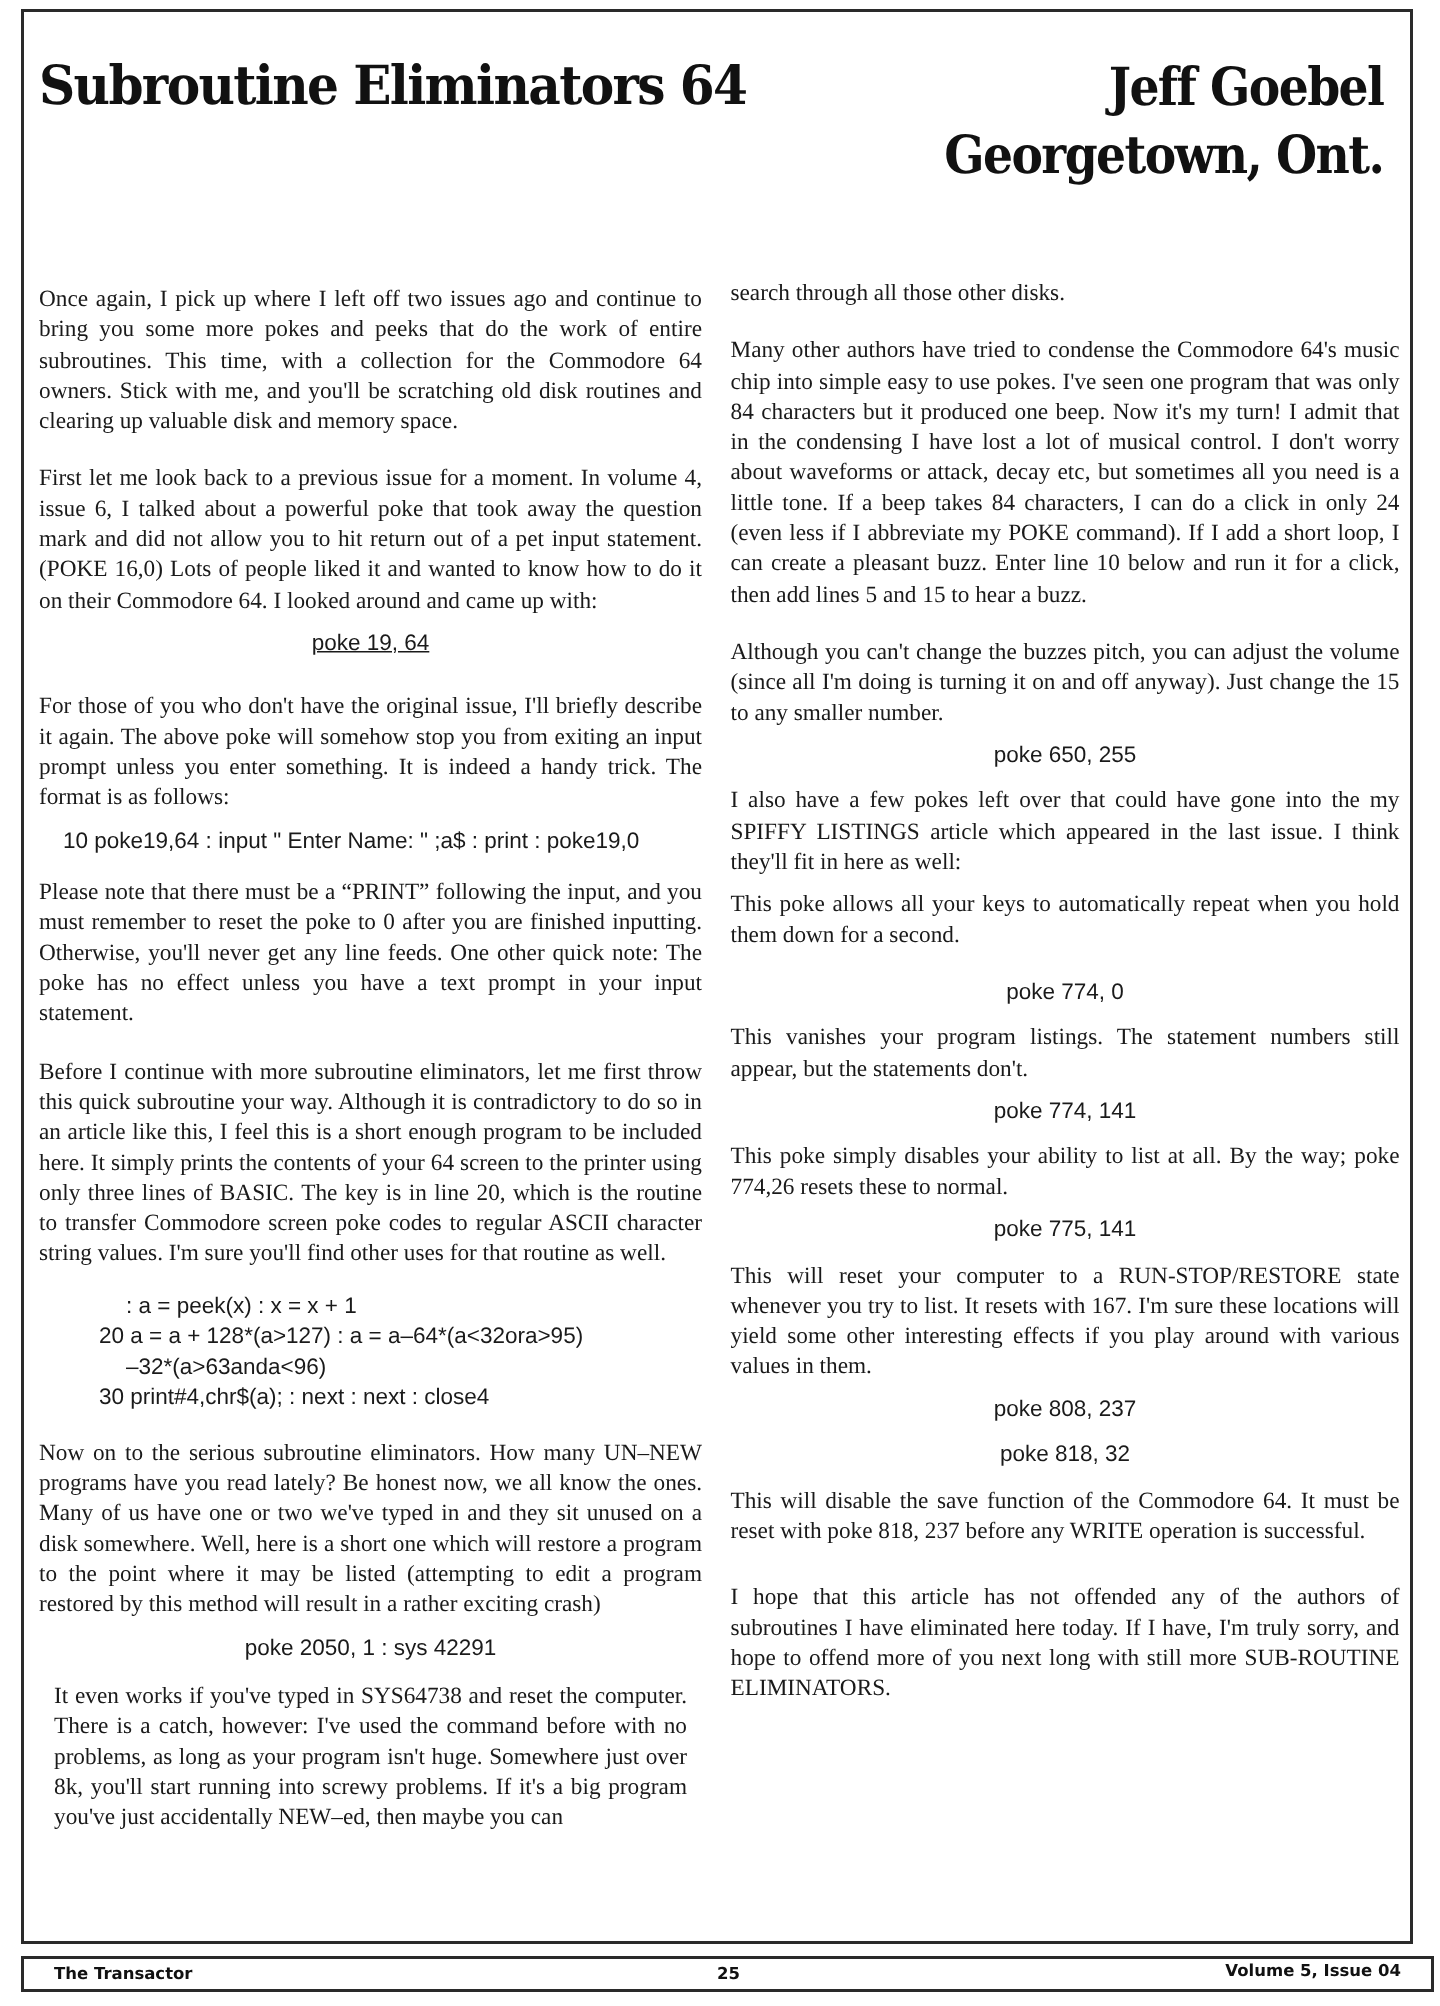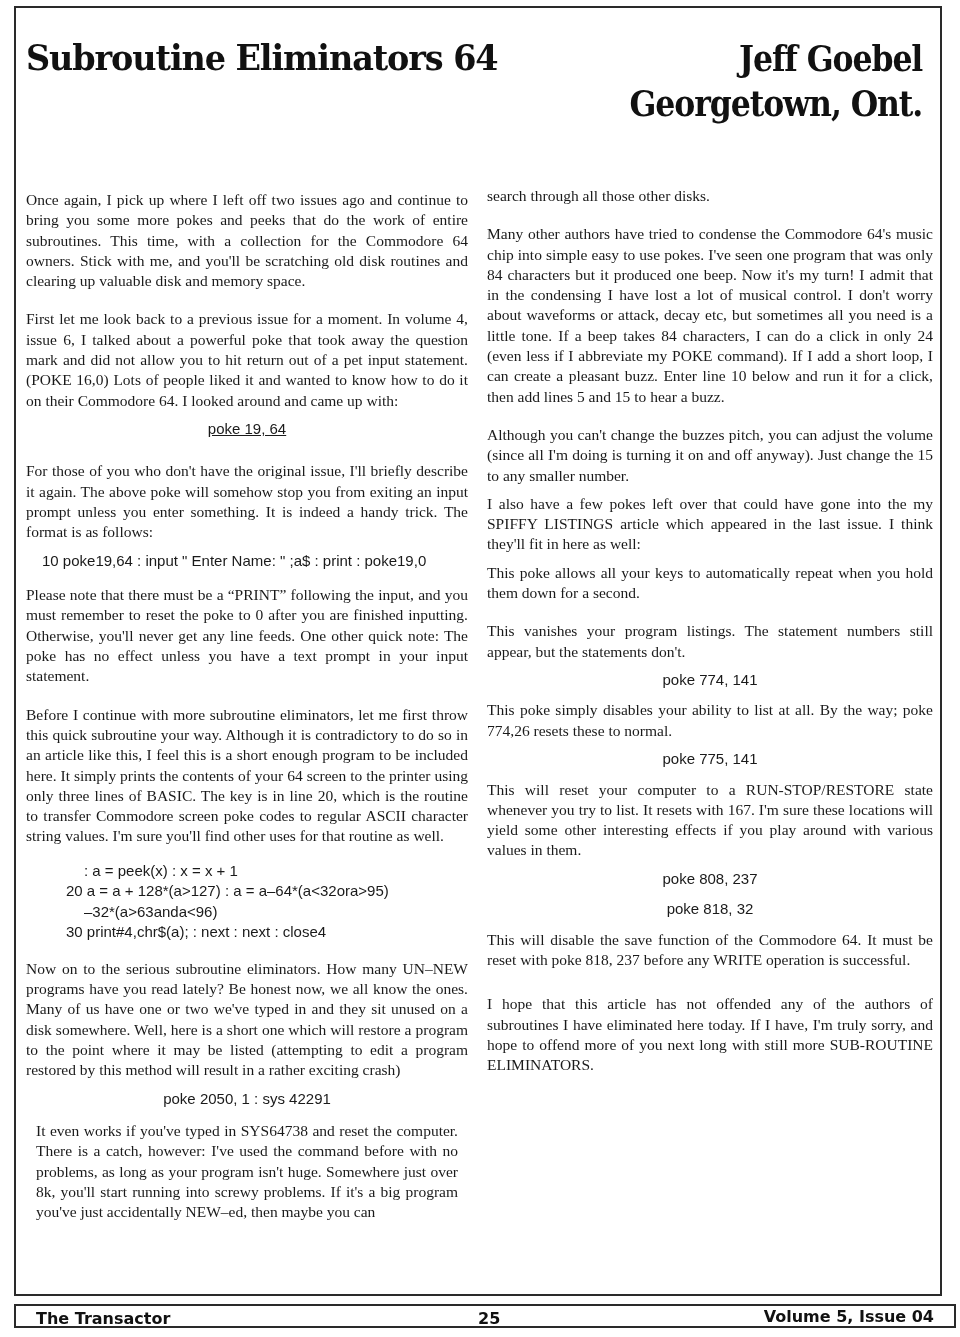--- a/index.html
+++ b/index.html
@@ -34,21 +34,21 @@
   }
   .code.center { text-align: center; }
   .code.bold { font-weight: bold; }
   .codeblock { margin: 14px 0 16px 40px; }
   .codeblock .indent { padding-left: 18px; }
   .codebuzz { margin: 0 0 14px 90px; }
   .codebuzz .l1 { padding-left: 8px; }
   .footer {
     position: absolute; left: 14px; top: 1304px; width: 942px; height: 24px;
     border: 2px solid #2a2a2a; box-sizing: border-box;
-    font-family: "DejaVu Sans", sans-serif; font-weight: bold; font-size: 16px; color: #111;
+    font-family: "DejaVu Sans", sans-serif; font-weight: bold; font-size: 11px; color: #111;
   }
   .footer .mag { position: absolute; left: 20px; top: 3px; }
   .footer .page { position: absolute; left: 462px; top: 3px; }
   .footer .vol { position: absolute; right: 20px; top: 1px; }
 </style>
 </head>
 <body>
 
 <div class="frame"></div>
 
@@ -74,22 +74,24 @@
   </div>
   <p class="p tight">Now on to the serious subroutine eliminators. How many UN–NEW programs have you read lately? Be honest now, we all know the ones. Many of us have one or two we've typed in and they sit unused on a disk somewhere. Well, here is a short one which will restore a program to the point where it may be listed (attempting to edit a program restored by this method will result in a rather exciting crash)</p>
   <div class="code center" style="margin:6px 0 12px 0;">poke 2050, 1 : sys 42291</div>
   <p class="p" style="margin:10px;">It even works if you've typed in SYS64738 and reset the computer. There is a catch, however: I've used the command before with no problems, as long as your program isn't huge. Somewhere just over 8k, you'll start running into screwy problems. If it's a big program you've just accidentally NEW–ed, then maybe you can</p>
 </div>
 
 <div class="col col-right">
   <p class="p">search through all those other disks.</p>
   <p class="p" style="margin-bottom:4px;">Many other authors have tried to condense the Commodore 64's music chip into simple easy to use pokes. I've seen one program that was only 84 characters but it produced one beep. Now it's my turn! I admit that in the condensing I have lost a lot of musical control. I don't worry about waveforms or attack, decay etc, but sometimes all you need is a little tone. If a beep takes 84 characters, I can do a click in only 24 (even less if I abbreviate my POKE command). If I add a short loop, I can create a pleasant buzz. Enter line 10 below and run it for a click, then add lines 5 and 15 to hear a buzz.</p>
   <p class="p tight" style="margin-top:18px;">Although you can't change the buzzes pitch, you can adjust the volume (since all I'm doing is turning it on and off anyway). Just change the 15 to any smaller number.</p>
+  <div class="code center">poke 650, 255</div>
   <p class="p tight">I also have a few pokes left over that could have gone into the my SPIFFY LISTINGS article which appeared in the last issue. I think they'll fit in here as well:</p>
   <p class="p">This poke allows all your keys to automatically repeat when you hold them down for a second.</p>
+  <div class="code center">poke 774, 0</div>
   <p class="p tight">This vanishes your program listings. The statement numbers still appear, but the statements don't.</p>
   <div class="code center">poke 774, 141</div>
   <p class="p tight">This poke simply disables your ability to list at all. By the way; poke 774,26 resets these to normal.</p>
   <div class="code center">poke 775, 141</div>
   <p class="p tight">This will reset your computer to a RUN-STOP/RESTORE state whenever you try to list. It resets with 167. I'm sure these locations will yield some other interesting effects if you play around with various values in them.</p>
   <div class="code center">poke 808, 237</div>
   <div class="code center">poke 818, 32</div>
   <p class="p" style="margin-bottom:24px;">This will disable the save function of the Commodore 64. It must be reset with poke 818, 237 before any WRITE operation is successful.</p>
   <p class="p" style="margin:0;">I hope that this article has not offended any of the authors of subroutines I have eliminated here today. If I have, I'm truly sorry, and hope to offend more of you next long with still more SUB-ROUTINE ELIMINATORS.</p>
 </div>

